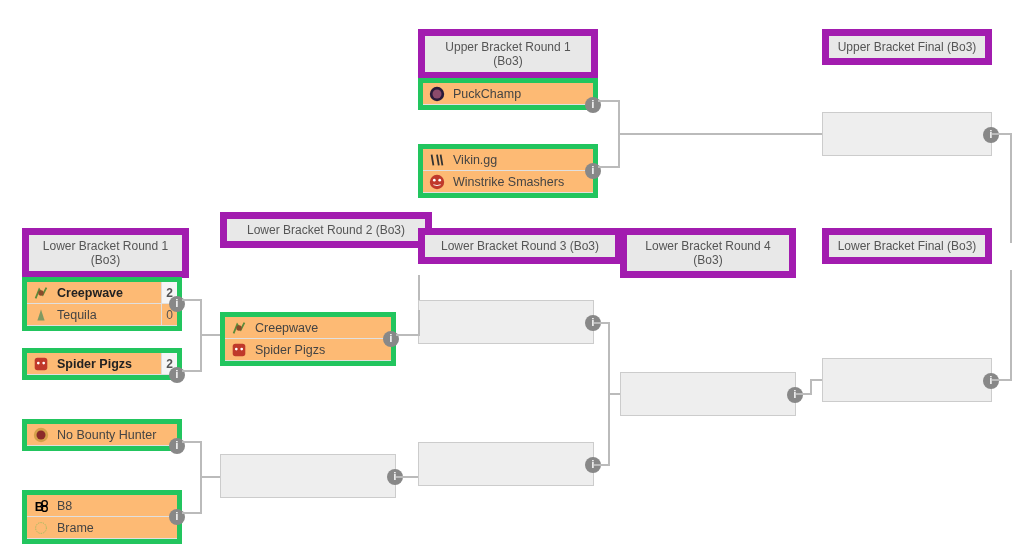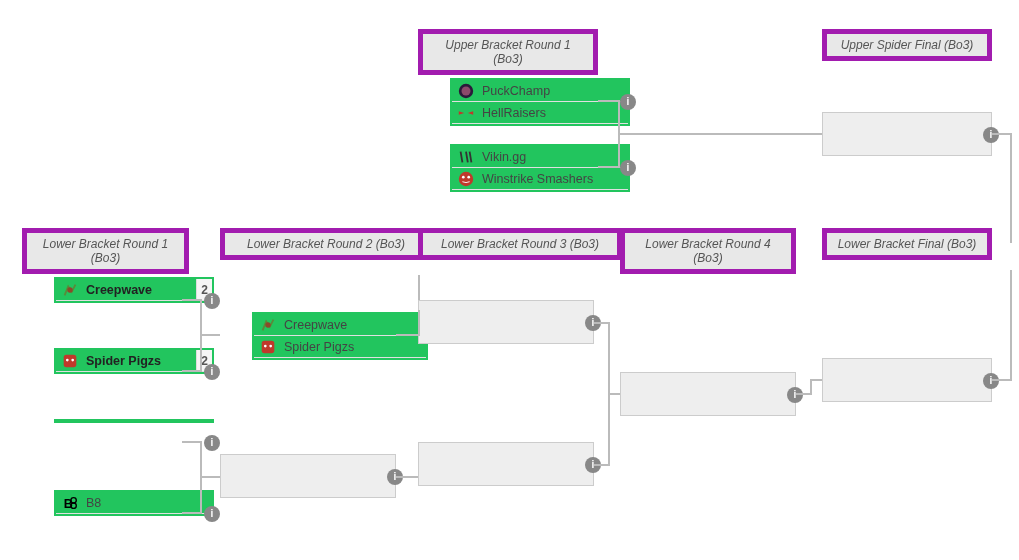--- a/index.html
+++ b/index.html
@@ -1,53 +1,45 @@
 <!DOCTYPE html>
 <html><head>
 <meta charset="utf-8">
 <style>
 * { box-sizing: border-box; margin: 0; padding: 0; }
 body { font-family: Arial, sans-serif; font-size: 12px; background: #fff; color: #333; width: 1019px; height: 560px; position: relative; overflow: hidden; }
-.round-header { position: absolute; background: #e8e8e8; border: 5px solid #a21caf; padding: 4px 8px; font-size: 12px; text-align: center; color: #555; font-style: italic; }
-.match { position: absolute; border: 2px solid #22c55e; background: #22c55e; margin-left: 32px; }
+.round-header { position: absolute; background: #e8e8e8; border: 7px solid #a21caf; padding: 4px 8px; font-size: 12px; text-align: center; color: #555; }
+.match { position: absolute; border: 5px solid #22c55e; background: #fdba74; }
 .team-row { height: 22px; display: flex; align-items: center; border-bottom: 1px solid #e0e0e0; }
 .team-row:last-child { border-bottom: none; }
 .team-icon { width: 20px; height: 20px; margin: 0 4px; display: flex; align-items: center; justify-content: center; font-size: 14px; }
 .team-name { flex: 1; padding-left: 2px; font-size: 12.5px; color: #444; }
 .team-name.winner { font-weight: bold; color: #222; }
 .score { width: 16px; text-align: center; border-left: 1px solid #ddd; font-size: 12px; color: #555; height: 100%; line-height: 22px; }
 .score.winner { font-weight: bold; background: #f5f5f5; }
 .info-badge { position: absolute; width: 16px; height: 16px; border-radius: 50%; background: #888; color: #fff; font-size: 10px; font-weight: bold; text-align: center; line-height: 16px; right: -8px; }
 .empty-match { position: absolute; background: #eee; border: 1px solid #ccc; }
 .connector { position: absolute; background: #bbb; }
 svg.icon { width: 18px; height: 18px; }
 </style>
 </head>
 <body>
 
 <div class="round-header" style="left:418px;top:29px;width:180px">Upper Bracket Round 1 (Bo3)</div>
-<div class="round-header" style="left:822px;top:29px;width:170px">Upper Spider Final (Bo3)</div>
+<div class="round-header" style="left:822px;top:29px;width:170px">Upper Bracket Final (Bo3)</div>
 
 <div class="match" style="left:418px;top:78px;width:180px">
   <div class="team-row">
     <span class="team-icon">
         <svg class="icon" viewBox="0 0 20 20">
           <circle cx="10" cy="10" r="8" fill="#2a1a3a"></circle>
           <circle cx="10" cy="10" r="5" fill="#8b4a6b"></circle>
         </svg>
       </span>
     <span class="team-name">PuckChamp</span>
-  </div>
-  <div class="team-row">
-    <span class="team-icon">
-        <svg class="icon" viewBox="0 0 20 20">
-          <path d="M2 8 L8 10 L2 12 Z M18 8 L12 10 L18 12 Z" fill="#c0392b"></path>
-        </svg>
-      </span>
-    <span class="team-name">HellRaisers</span>
   </div>
   <div class="info-badge" style="top:14px">i</div>
 </div>
 
 <div class="match" style="left:418px;top:144px;width:180px">
   <div class="team-row">
     <span class="team-icon">
         <svg class="icon" viewBox="0 0 20 20">
           <path d="M4 4 L6 16 M10 4 L12 16 M14 4 L16 16" stroke="#333" stroke-width="2"></path>
         </svg>
@@ -73,68 +65,94 @@
 </div>
 
 <div class="connector" style="left:598px;top:100px;width:20px;height:2px"></div>
 <div class="connector" style="left:598px;top:166px;width:20px;height:2px"></div>
 <div class="connector" style="left:618px;top:100px;width:2px;height:68px"></div>
 <div class="connector" style="left:618px;top:133px;width:204px;height:2px"></div>
 <div class="connector" style="left:992px;top:133px;width:20px;height:2px"></div>
 <div class="connector" style="left:1010px;top:133px;width:2px;height:110px"></div>
 
 <div class="round-header" style="left:22px;top:228px;width:167px">Lower Bracket Round 1 (Bo3)</div>
-<div class="round-header" style="left:220px;top:228px;width:212px">Lower Bracket Round 2 (Bo3)</div>
+<div class="round-header" style="left:220px;top:212px;width:212px">Lower Bracket Round 2 (Bo3)</div>
 <div class="round-header" style="left:418px;top:228px;width:204px">Lower Bracket Round 3 (Bo3)</div>
 <div class="round-header" style="left:620px;top:228px;width:176px">Lower Bracket Round 4 (Bo3)</div>
 <div class="round-header" style="left:822px;top:228px;width:170px">Lower Bracket Final (Bo3)</div>
 
 <div class="match" style="left:22px;top:277px;width:160px">
   <div class="team-row">
     <span class="team-icon">
         <svg class="icon" viewBox="0 0 20 20">
           <path d="M4 16 L8 6 L12 12 L16 4" stroke="#5a8a3a" stroke-width="2" fill="none"></path>
           <circle cx="10" cy="10" r="3" fill="#8b4a2a"></circle>
         </svg>
       </span>
     <span class="team-name winner">Creepwave</span>
     <span class="score winner">2</span>
   </div>
+  <div class="team-row">
+    <span class="team-icon">
+        <svg class="icon" viewBox="0 0 20 20">
+          <path d="M10 4 L6 16 L14 16 Z" fill="#4a8b5a" opacity="0.7"></path>
+        </svg>
+      </span>
+    <span class="team-name">Tequila</span>
+    <span class="score">0</span>
+  </div>
   <div class="info-badge" style="top:14px">i</div>
 </div>
 
 <div class="match" style="left:22px;top:348px;width:160px">
   <div class="team-row">
     <span class="team-icon">
         <svg class="icon" viewBox="0 0 20 20">
           <rect x="3" y="3" width="14" height="14" rx="3" fill="#c0392b"></rect>
           <circle cx="7" cy="9" r="1.5" fill="#fff"></circle>
           <circle cx="13" cy="9" r="1.5" fill="#fff"></circle>
         </svg>
       </span>
     <span class="team-name winner">Spider Pigzs</span>
     <span class="score winner">2</span>
   </div>
   <div class="info-badge" style="top:14px">i</div>
 </div>
 
 <div class="match" style="left:22px;top:419px;width:160px">
+  <div class="team-row">
+    <span class="team-icon">
+        <svg class="icon" viewBox="0 0 20 20">
+          <circle cx="10" cy="10" r="8" fill="#d4a04a"></circle>
+          <circle cx="10" cy="10" r="5" fill="#8b2a2a"></circle>
+        </svg>
+      </span>
+    <span class="team-name">No Bounty Hunter</span>
+  </div>
   <div class="info-badge" style="top:14px">i</div>
 </div>
 
 <div class="match" style="left:22px;top:490px;width:160px">
   <div class="team-row">
     <span class="team-icon">
         <svg class="icon" viewBox="0 0 20 20">
           <text x="3" y="15" font-size="14" font-weight="bold" fill="#000">B</text>
           <circle cx="14" cy="7" r="3" fill="none" stroke="#000" stroke-width="1.5"></circle>
           <circle cx="14" cy="13" r="3" fill="none" stroke="#000" stroke-width="1.5"></circle>
         </svg>
       </span>
     <span class="team-name">B8</span>
+  </div>
+  <div class="team-row">
+    <span class="team-icon">
+        <svg class="icon" viewBox="0 0 20 20">
+          <circle cx="10" cy="10" r="6" fill="none" stroke="#8aba5a" stroke-width="1" stroke-dasharray="1 1"></circle>
+        </svg>
+      </span>
+    <span class="team-name">Brame</span>
   </div>
   <div class="info-badge" style="top:14px">i</div>
 </div>
 
 <div class="match" style="left:220px;top:312px;width:176px">
   <div class="team-row">
     <span class="team-icon">
         <svg class="icon" viewBox="0 0 20 20">
           <path d="M4 16 L8 6 L12 12 L16 4" stroke="#5a8a3a" stroke-width="2" fill="none"></path>
           <circle cx="10" cy="10" r="3" fill="#8b4a2a"></circle>

